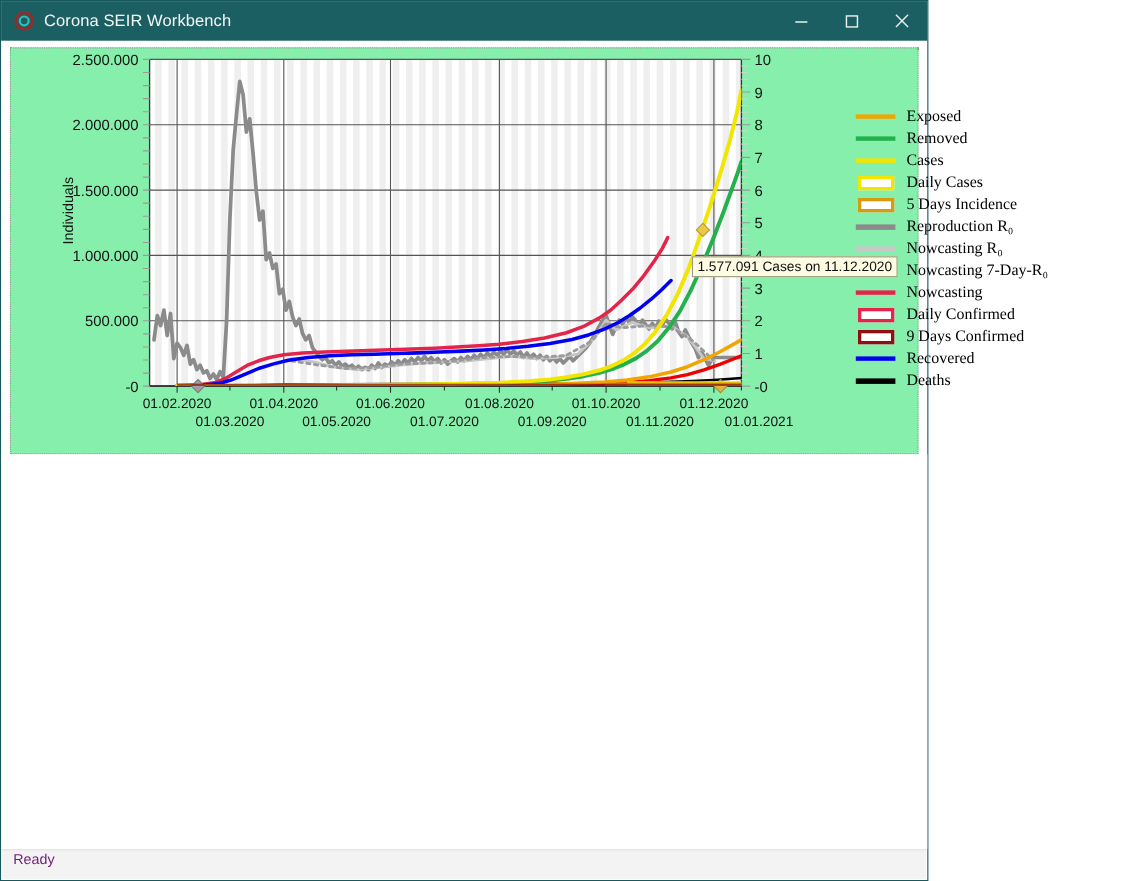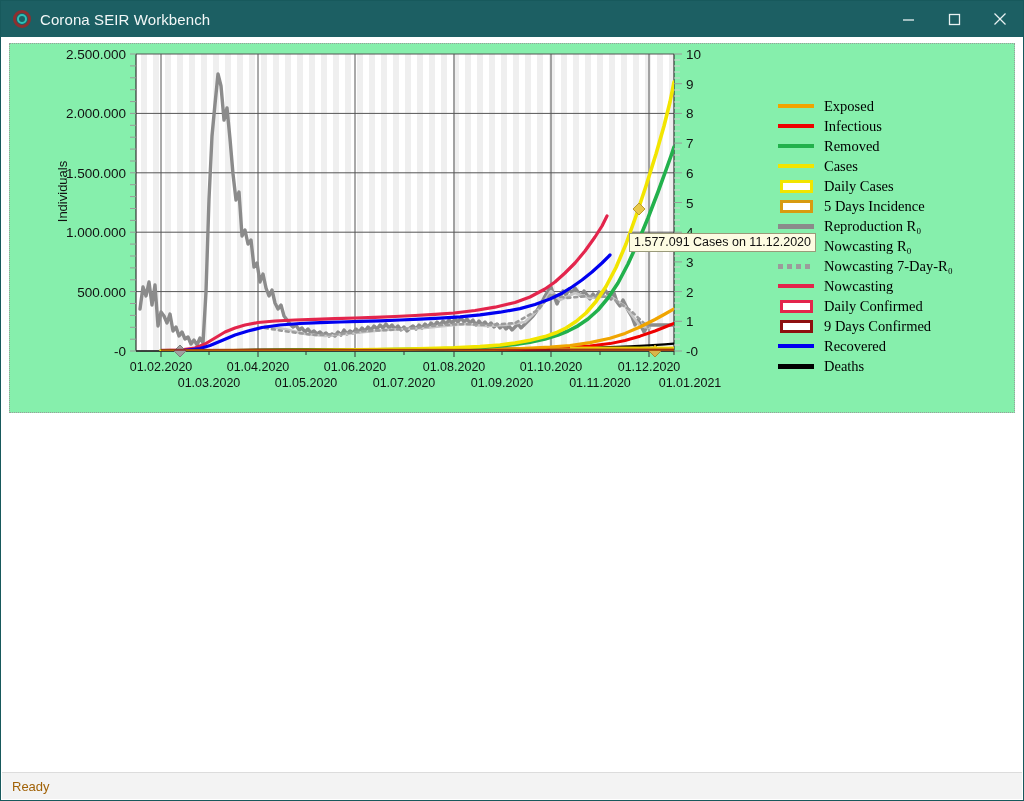--- a/index.html
+++ b/index.html
@@ -2,21 +2,21 @@
 <html><head>
 <meta charset="utf-8">
 <title>Corona SEIR Workbench</title>
 <style>
   html,body{margin:0;padding:0;}
   body{
     width:1024px;height:801px;overflow:hidden;
     font-family:"Liberation Sans",sans-serif;
     font-size:13px;color:#1a1a1a;background:#ffffff;
   }
-  .window{width:1024px;height:801px;position:relative;background:#fff;
+  .window{width:844px;height:801px;position:relative;background:#fff;
           border:1px solid #17595c;box-sizing:border-box;display:flex;flex-direction:column;}
   
   .titlebar{height:36px;background:#1c5f63;display:flex;align-items:center;flex:0 0 36px;}
   .title-icon{width:18px;height:18px;margin-left:12px;margin-right:9px;position:relative;flex:0 0 18px;}
   .title-icon .ring{position:absolute;inset:0;border-radius:50%;border:3px solid #8d2f2f;box-sizing:border-box;}
   .title-icon .ring2{position:absolute;inset:4px;border-radius:50%;border:2px solid #2fbfb6;box-sizing:border-box;}
   .title-text{color:#f2f7f7;font-size:15px;letter-spacing:.1px;}
   .tb-spacer{flex:1;}
   .tb-btn{width:46px;height:36px;display:flex;align-items:center;justify-content:center;
           color:#e8f1f1;font-size:15px;line-height:1;cursor:default;}
@@ -38,21 +38,21 @@
                  justify-content:center;flex:0 0 36px;}
   .lg-line{width:36px;height:4px;}
   .lg-line.thick{height:5px;}
   .lg-box{width:33px;height:13px;box-sizing:border-box;background:#fff;}
   .lg-dots{width:36px;height:5px;background:repeating-linear-gradient(to right,#9b9b9b 0 5px,transparent 5px 9px);}
   .legend-label{font-size:14.5px;color:#000;white-space:nowrap;font-family:Liberation Serif, serif;}
   
   .controls{flex:1;position:relative;background:#fff;}
   
   .statusbar{flex:0 0 26px;height:26px;background:#f3f3f3;border-top:1px solid #dcdcdc;
-             display:flex;align-items:center;padding-left:10px;font-size:13px;color:#a16207;
+             display:flex;padding-left:10px;font-size:13px;color:#701a75;
              margin:0 1px 1px 1px;}
 </style>
 </head>
 <body>
 
 <div class="window">
 
   <div class="titlebar">
     <div class="title-icon">
       <div class="ring"></div>
@@ -387,26 +387,20 @@
 
     <div class="legend">
       <div class="legend-row">
         <span class="legend-swatch">
             <span class="lg-line" style="background:#f0a500"></span>
           </span>
         <span class="legend-label">Exposed</span>
       </div>
       <div class="legend-row">
         <span class="legend-swatch">
-            <span class="lg-line" style="background:#ee0000"></span>
-          </span>
-        <span class="legend-label">Infectious</span>
-      </div>
-      <div class="legend-row">
-        <span class="legend-swatch">
             <span class="lg-line" style="background:#22b14c"></span>
           </span>
         <span class="legend-label">Removed</span>
       </div>
       <div class="legend-row">
         <span class="legend-swatch">
             <span class="lg-line" style="background:#f2e500"></span>
           </span>
         <span class="legend-label">Cases</span>
       </div>

